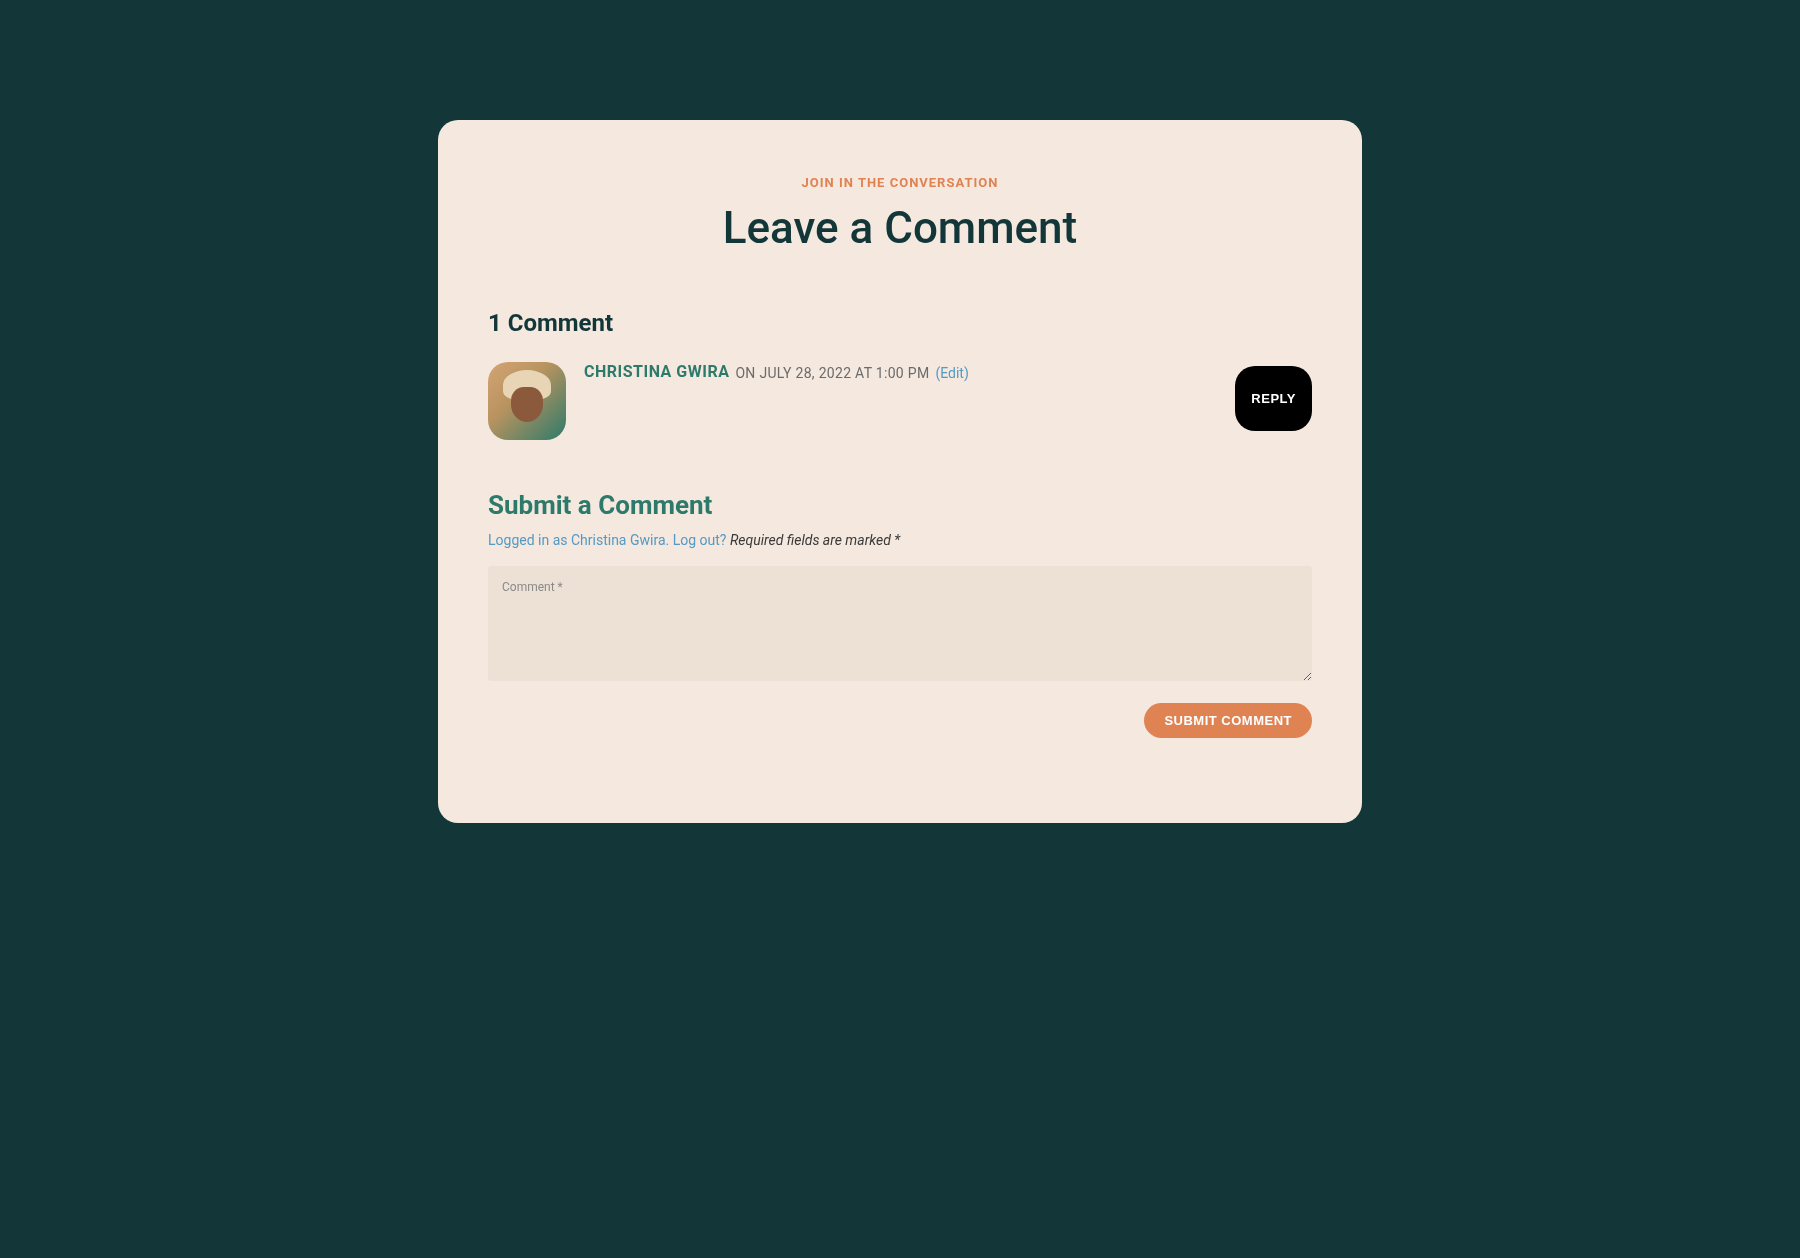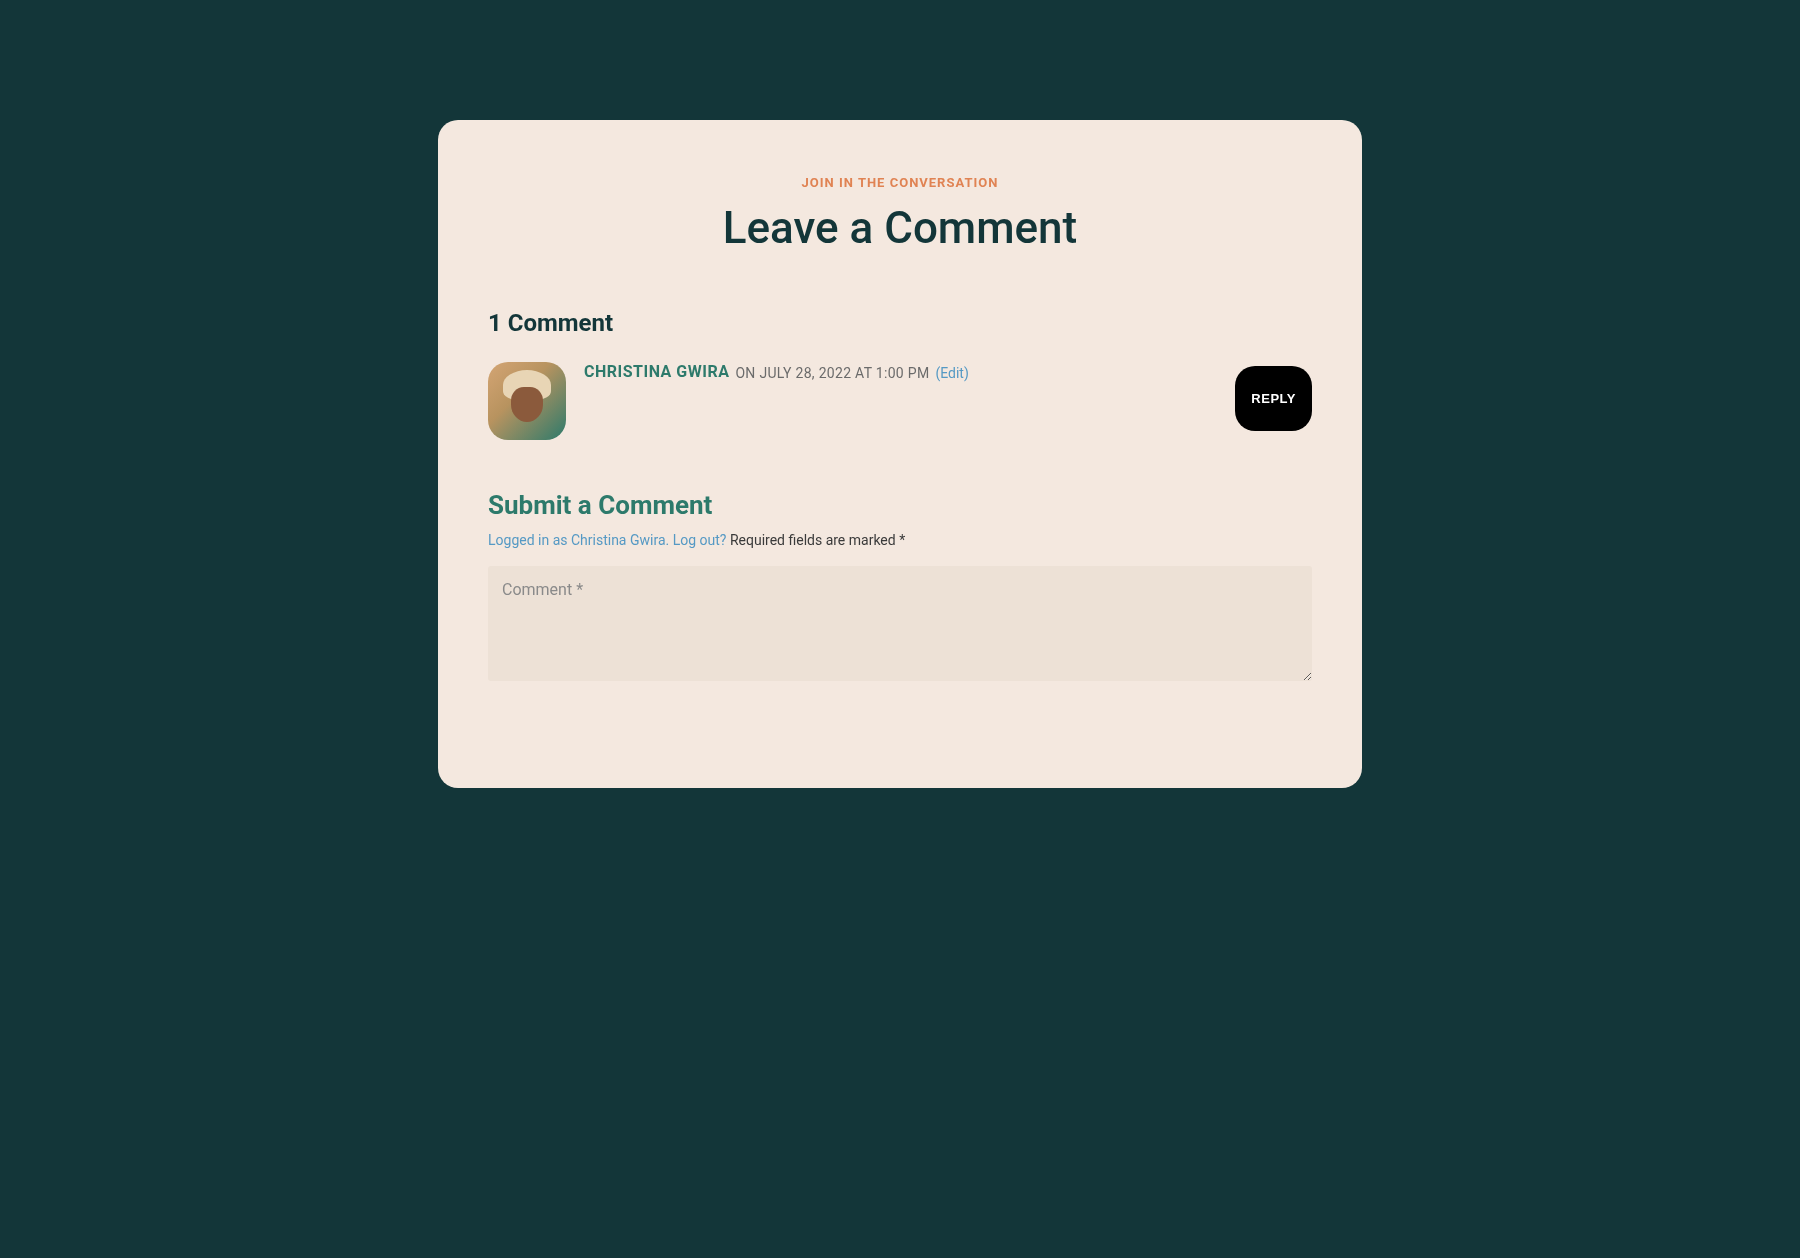--- a/index.html
+++ b/index.html
@@ -152,30 +152,31 @@
       margin-bottom: 18px;
     }
 
     .login-link {
       color: #5599c4;
       cursor: pointer;
     }
 
     .required-text {
       color: #3a3a3a;
+      font-style: italic;
     }
 
     .comment-textarea {
       width: 100%;
       height: 115px;
       background-color: #ede1d6;
       border: none;
       border-radius: 3px;
       padding: 14px;
-      font-size: 16px;
+      font-size: 12px;
       font-family: inherit;
       color: #3a3a3a;
       resize: vertical;
       margin-bottom: 18px;
     }
 
     .comment-textarea::placeholder {
       color: #8a8a8a;
     }
 
@@ -217,13 +218,16 @@
     <button class="reply-button">REPLY</button>
   </div>
 
   <h3 class="submit-title">Submit a Comment</h3>
   <p class="login-status">
     <span class="login-link">Logged in as Christina Gwira. </span><span class="login-link">Log out?</span><span class="required-text"> Required fields are marked *</span>
   </p>
 
   <textarea class="comment-textarea" placeholder="Comment *" style=""></textarea>
 
+  <div class="submit-row">
+    <button class="submit-button">SUBMIT COMMENT</button>
+  </div>
 </div>
 
 </body></html>

